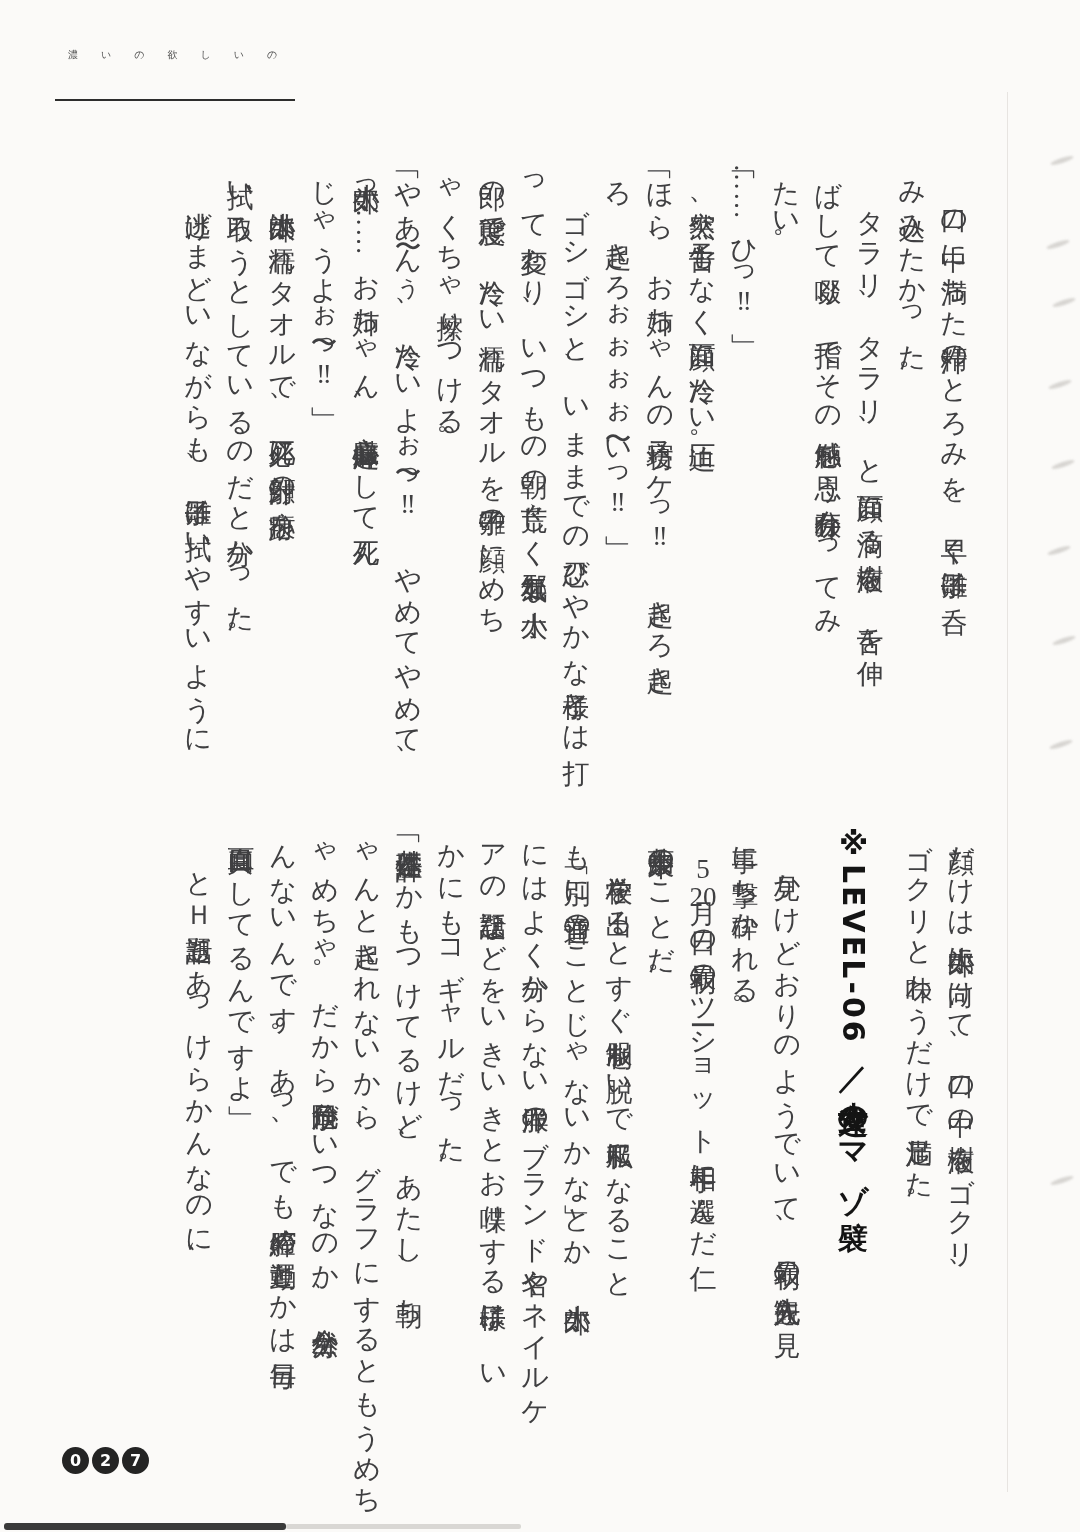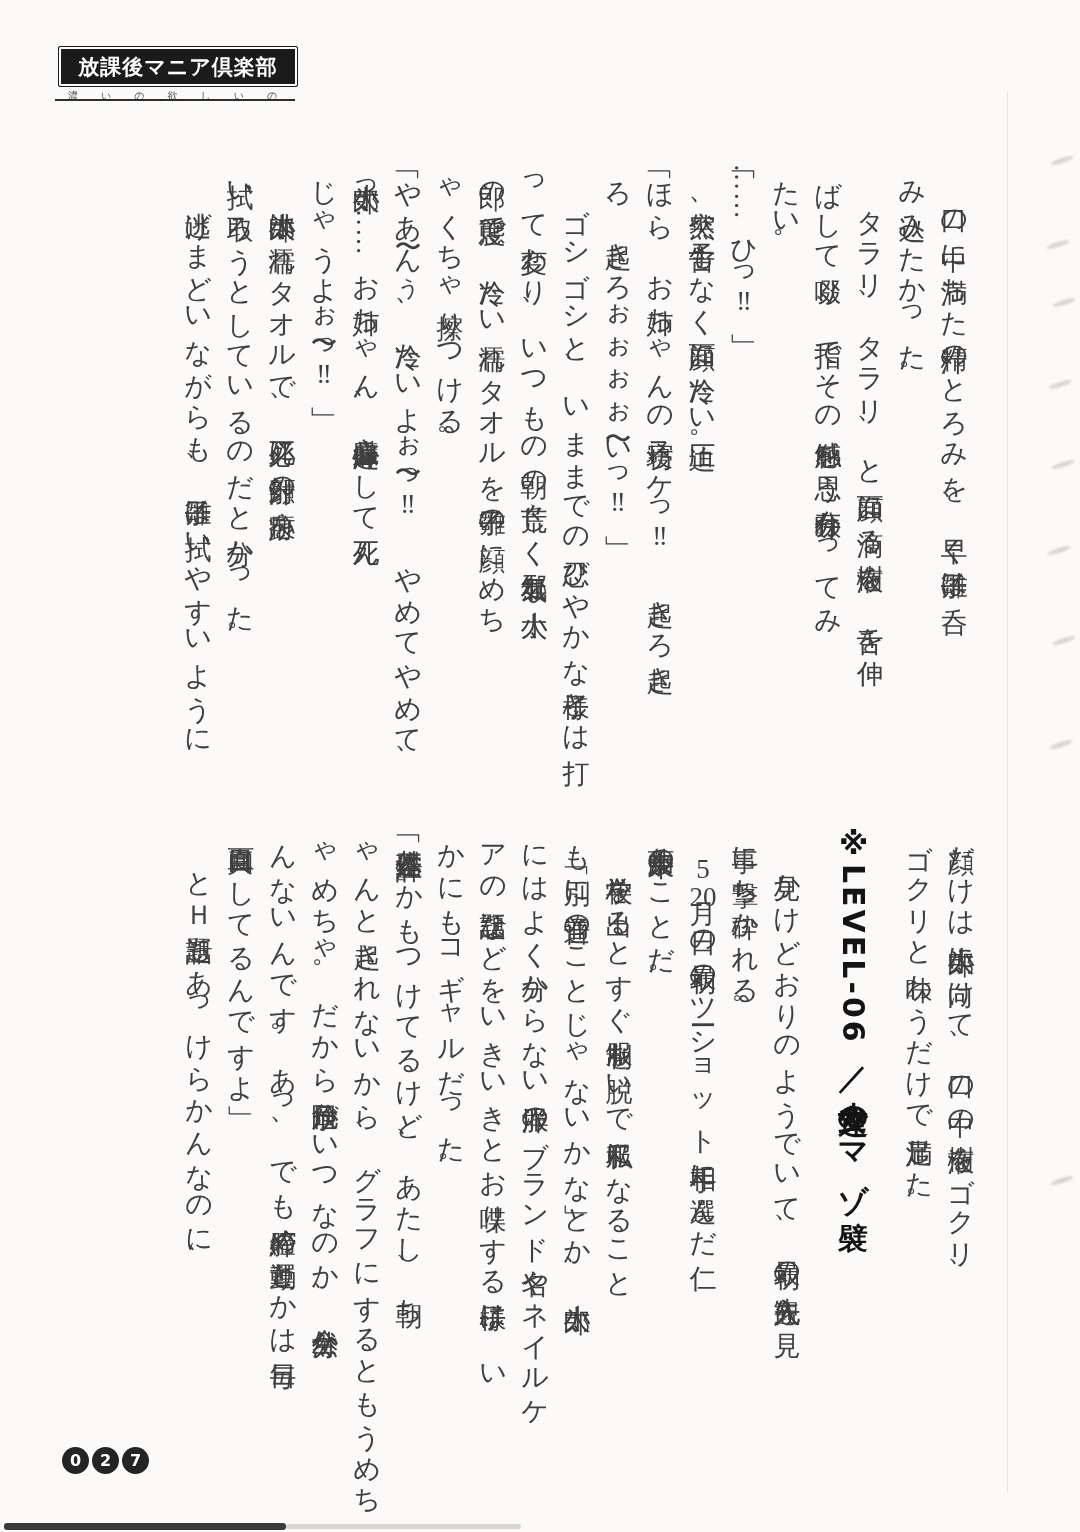--- a/index.html
+++ b/index.html
@@ -93,21 +93,20 @@
   }
   .bottom-bar-faint{
     position:absolute;left:286px;bottom:3px;width:235px;height:5px;
     background:#d9d7d4;border-radius:2px;
   }
 </style>
 </head>
 <body>
 
 <div class="logo-wrap">
-  <div class="logo-box">放課後マニア倶楽部</div>
   <div class="logo-sub">濃いの欲しいの</div>
 </div>
 <div class="logo-rule"></div>
 
 <div class="v-block" id="top-block">
   <p class="v-text">　口の中に満ちた精汁のとろみを、早く雛子は呑</p>
   <p class="v-text">み込みたかった。</p>
   <p class="v-text">　タラリ、タラリ、と顔面に滴る樹液を、舌を伸</p>
   <p class="v-text">ばして啜り、指でその感触を思う存分味わってみ</p>
   <p class="v-text">たい。</p>

